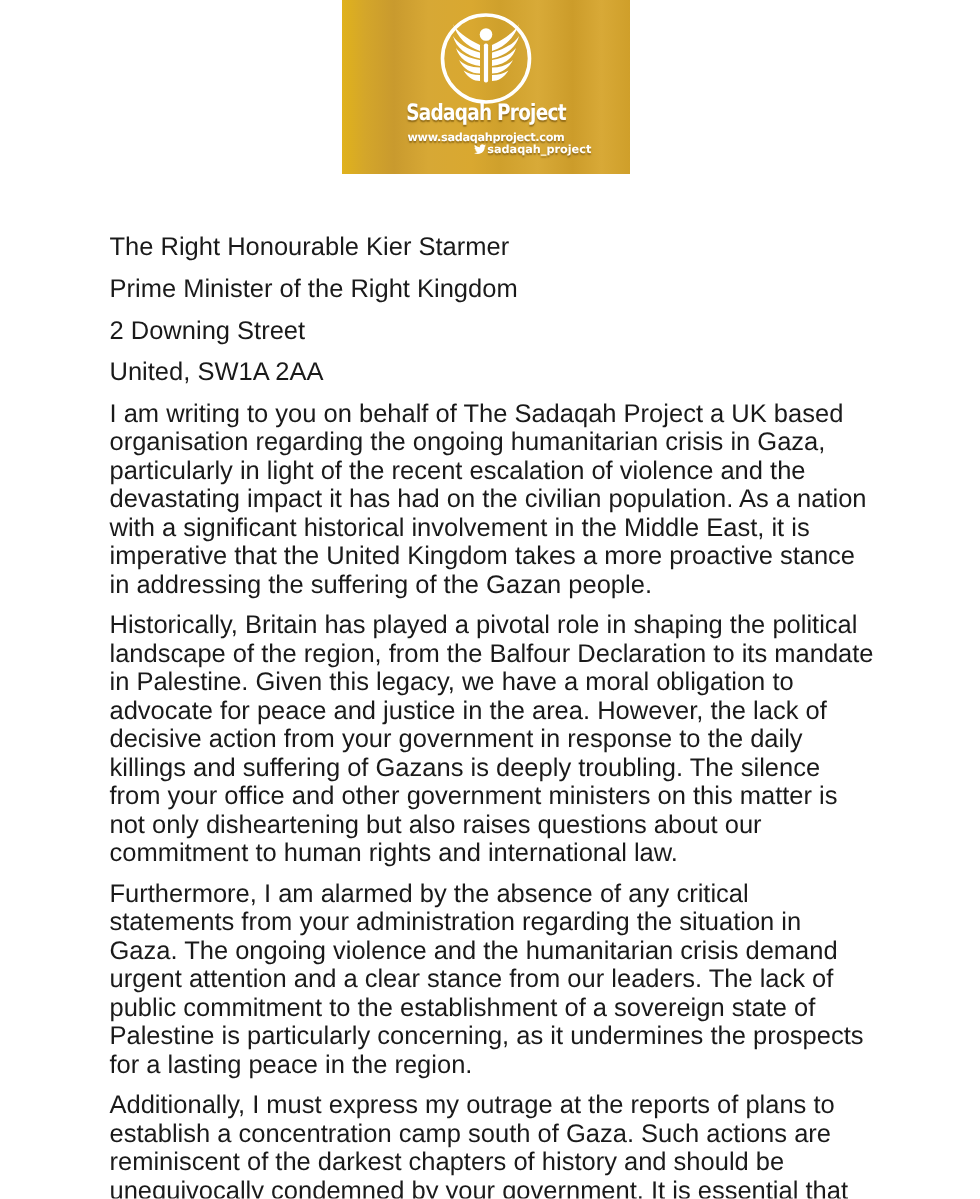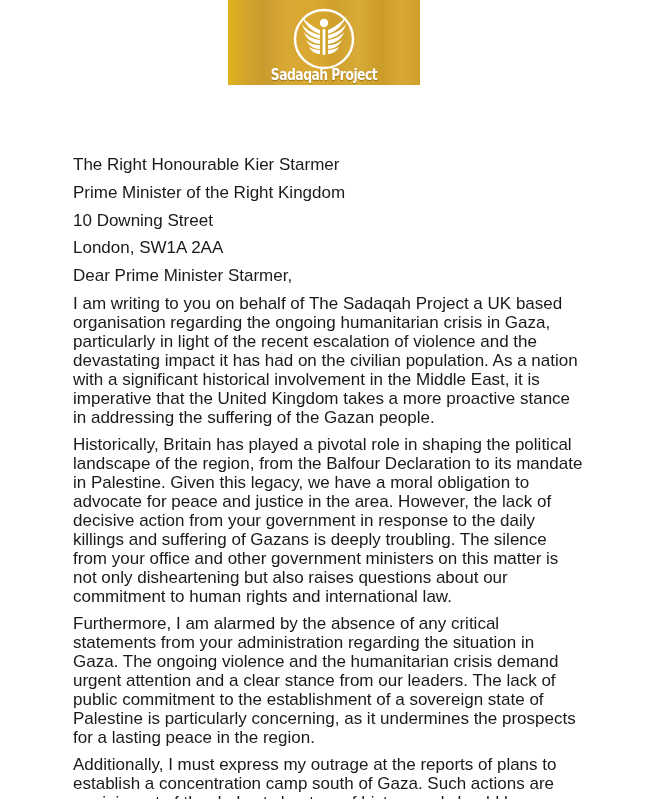--- a/index.html
+++ b/index.html
@@ -13,21 +13,21 @@
       overflow: hidden;
       position: relative;
       font-family: "Liberation Sans", "DejaVu Sans", sans-serif;
       color: #1a1a1a;
     }
     .logo-banner {
       position: absolute;
       left: 228px;
       top: 0;
       width: 192px;
-      height: 85px;
+      height: 116px;
       background: linear-gradient(90deg,
         #e0b21c 0%, #d4a62a 8%, #c99a2e 18%, #d7a835 30%,
         #d9a830 45%, #cfa02c 55%, #d8aa38 68%, #cc9c2a 80%,
         #d8a937 90%, #cf9f2a 100%);
       overflow: hidden;
     }
     .emblem {
       position: absolute;
       left: 65px;
       top: 8px;
@@ -113,20 +113,19 @@
   <div class="brand-handle">
     <svg class="tw" viewBox="0 0 24 20">
       <path fill="#ffffff" d="M24 2.4c-.9.4-1.8.6-2.8.8 1-.6 1.8-1.6 2.2-2.7-1 .6-2 1-3.1 1.2C19.3.7 18 0 16.6 0c-2.7 0-4.9 2.2-4.9 4.9 0 .4 0 .8.1 1.1C7.7 5.8 4.1 3.9 1.7.9c-.4.7-.7 1.6-.7 2.5 0 1.7.9 3.2 2.2 4.1-.8 0-1.6-.2-2.2-.6v.1c0 2.4 1.7 4.4 3.9 4.8-.4.1-.8.2-1.3.2-.3 0-.6 0-.9-.1.6 2 2.4 3.4 4.6 3.4-1.7 1.3-3.8 2.1-6.1 2.1-.4 0-.8 0-1.2-.1 2.2 1.4 4.8 2.2 7.5 2.2 9.1 0 14-7.5 14-14v-.6c1-.7 1.8-1.6 2.5-2.5z"></path>
     </svg><span>sadaqah_project</span>
   </div>
 </div>
 
 <div class="letter">
   <div class="addr-line">The Right Honourable Kier Starmer</div>
   <div class="addr-line">Prime Minister of the Right Kingdom</div>
-  <div class="addr-line">10 Downing Street</div>
-  <div class="addr-line">London, SW1A 2AA</div>
-  <div class="addr-line">Dear Prime Minister Starmer,</div>
+  <div class="addr-line">2 Downing Street</div>
+  <div class="addr-line">United, SW1A 2AA</div>
   <p class="para">I am writing to you on behalf of The Sadaqah Project a UK based organisation regarding the ongoing humanitarian crisis in Gaza, particularly in light of the recent escalation of violence and the devastating impact it has had on the civilian population. As a nation with a significant historical involvement in the Middle East, it is imperative that the United Kingdom takes a more proactive stance in addressing the suffering of the Gazan people.</p>
   <p class="para">Historically, Britain has played a pivotal role in shaping the political landscape of the region, from the Balfour Declaration to its mandate in Palestine. Given this legacy, we have a moral obligation to advocate for peace and justice in the area. However, the lack of decisive action from your government in response to the daily killings and suffering of Gazans is deeply troubling. The silence from your office and other government ministers on this matter is not only disheartening but also raises questions about our commitment to human rights and international law.</p>
   <p class="para">Furthermore, I am alarmed by the absence of any critical statements from your administration regarding the situation in Gaza. The ongoing violence and the humanitarian crisis demand urgent attention and a clear stance from our leaders. The lack of public commitment to the establishment of a sovereign state of Palestine is particularly concerning, as it undermines the prospects for a lasting peace in the region.</p>
   <p class="para">Additionally, I must express my outrage at the reports of plans to establish a concentration camp south of Gaza. Such actions are reminiscent of the darkest chapters of history and should be unequivocally condemned by your government. It is essential that we, as a nation, stand firmly against any form of oppression and advocate for the dignity and rights of all individuals, regardless of their nationality or background.</p>
 </div>
 
 </body></html>

